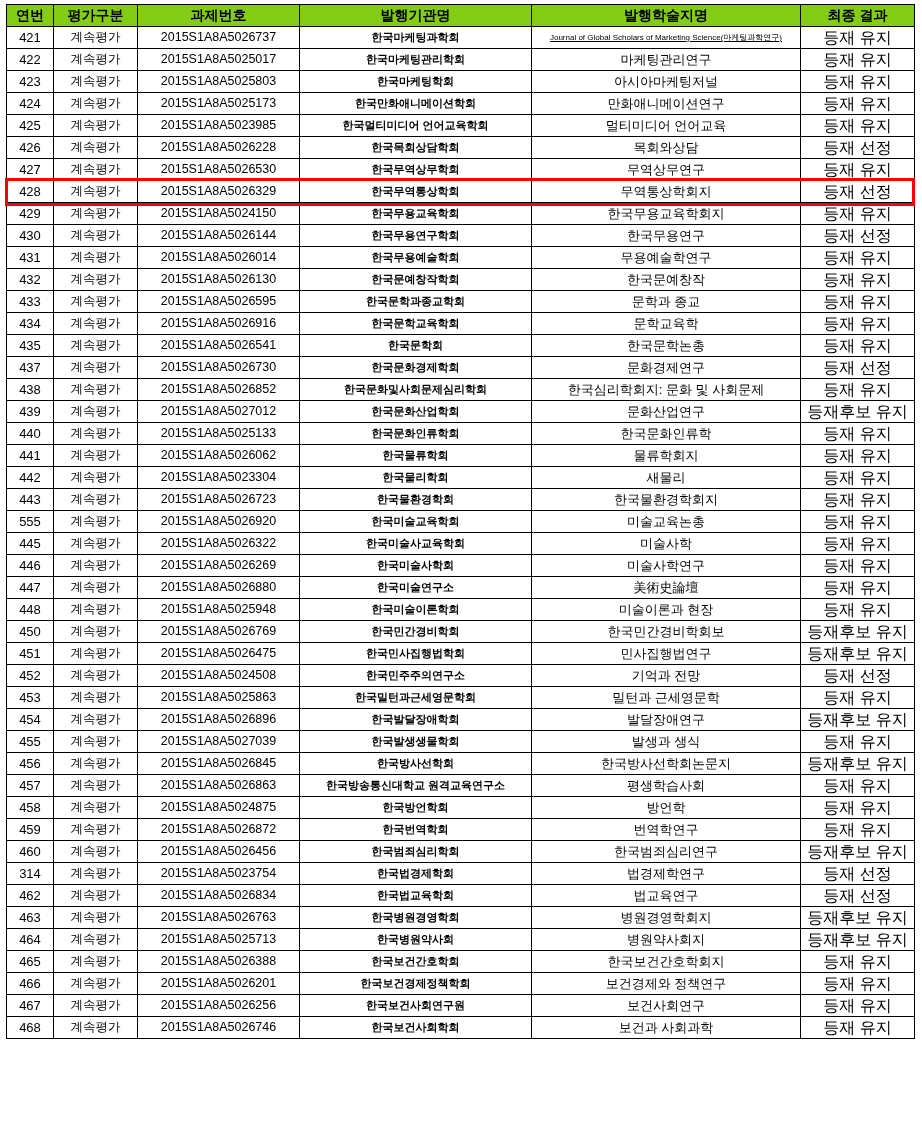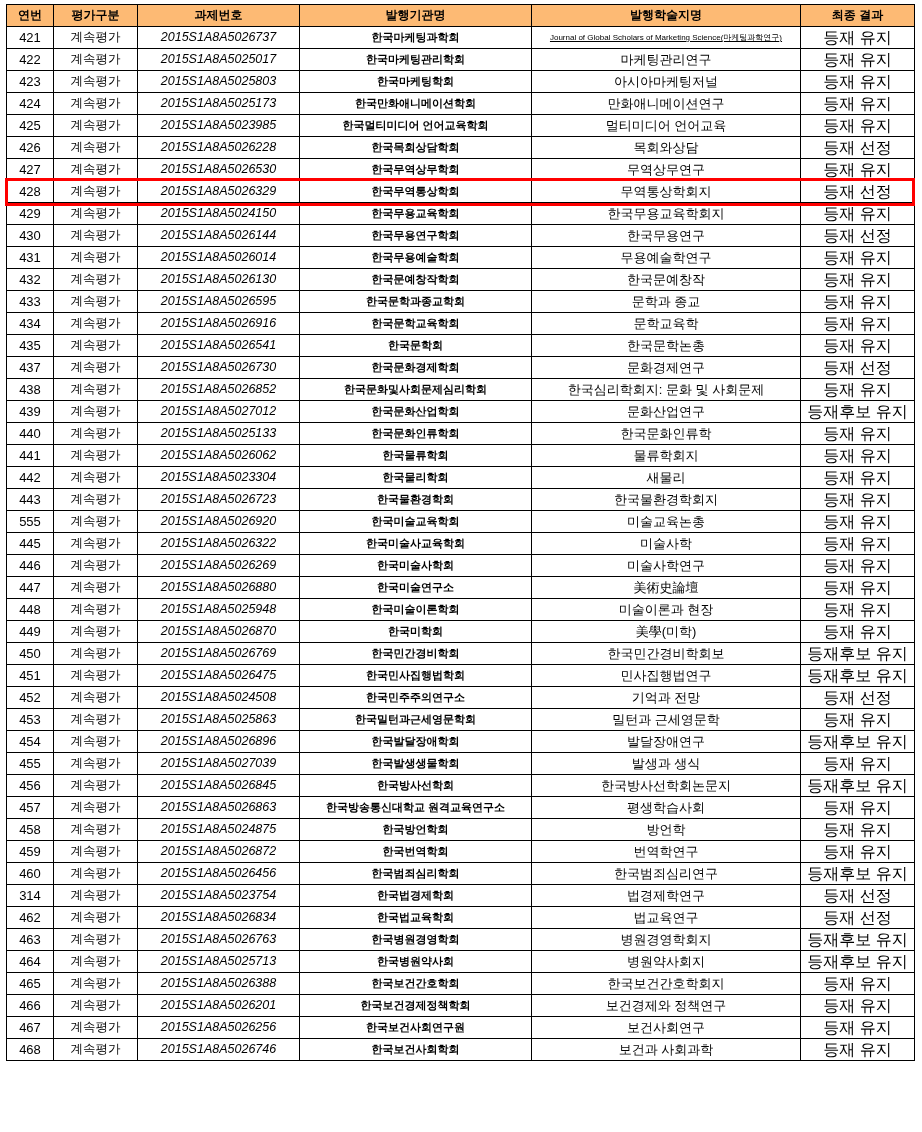--- a/index.html
+++ b/index.html
@@ -30,37 +30,37 @@
   table.grid th, table.grid td {
     border: 1px solid #000;
     padding: 0;
     height: 21px;
     line-height: 21px;
     text-align: center;
     overflow: hidden;
     white-space: nowrap;
   }
   thead th {
-    background: #fdba74;
+    background: #84cc16;
     font-weight: bold;
     height: 54px;
     line-height: 54px;
-    font-size: 12px;
+    font-size: 14px;
   }
   
   col.c0 { width: 47px; }
   col.c1 { width: 84px; }
   col.c2 { width: 162px; }
   col.c3 { width: 232px; }
   col.c4 { width: 269px; }
   col.c5 { width: 114px; }
 
   tbody td.num   { font-size: 13px; }
   tbody td.kind  { font-size: 12.5px; }
-  tbody td.code  { font-size: 12.5px; font-style: italic; }
+  tbody td.code  { font-size: 12.5px; }
   tbody td.org   { font-size: 11px; font-weight: bold; }
   tbody td.jrnl  { font-size: 13px; }
   tbody td.res   { font-size: 16px; }
 
   tbody tr.small-journal td.jrnl { font-size: 8px; text-decoration: underline; }
 
   
   #highlight {
     position: absolute;
     border: 3px solid #ff0000;
@@ -309,28 +309,20 @@
         </tr>
         <tr>
           <td class="num">448</td>
           <td class="kind">계속평가</td>
           <td class="code">2015S1A8A5025948</td>
           <td class="org">한국미술이론학회</td>
           <td class="jrnl">미술이론과 현장</td>
           <td class="res">등재 유지</td>
         </tr>
         <tr>
-          <td class="num">449</td>
-          <td class="kind">계속평가</td>
-          <td class="code">2015S1A8A5026870</td>
-          <td class="org">한국미학회</td>
-          <td class="jrnl">美學(미학)</td>
-          <td class="res">등재 유지</td>
-        </tr>
-        <tr>
           <td class="num">450</td>
           <td class="kind">계속평가</td>
           <td class="code">2015S1A8A5026769</td>
           <td class="org">한국민간경비학회</td>
           <td class="jrnl">한국민간경비학회보</td>
           <td class="res">등재후보 유지</td>
         </tr>
         <tr>
           <td class="num">451</td>
           <td class="kind">계속평가</td>

